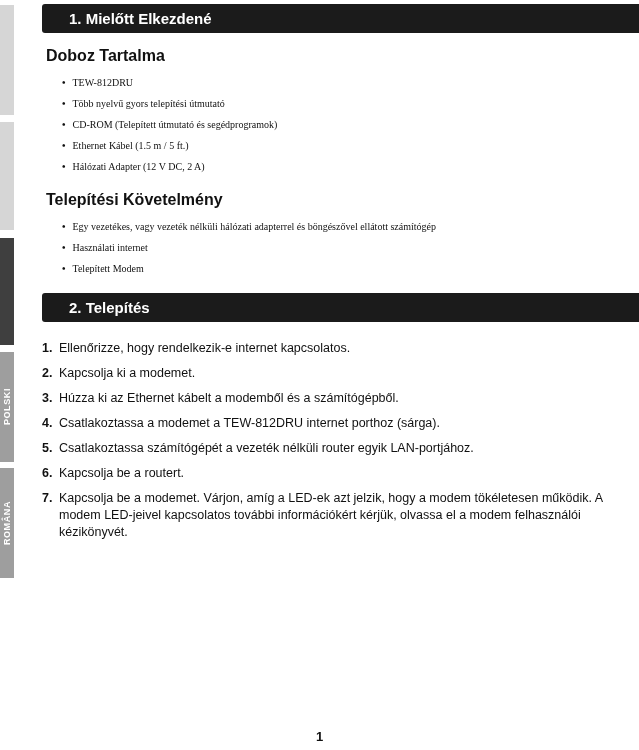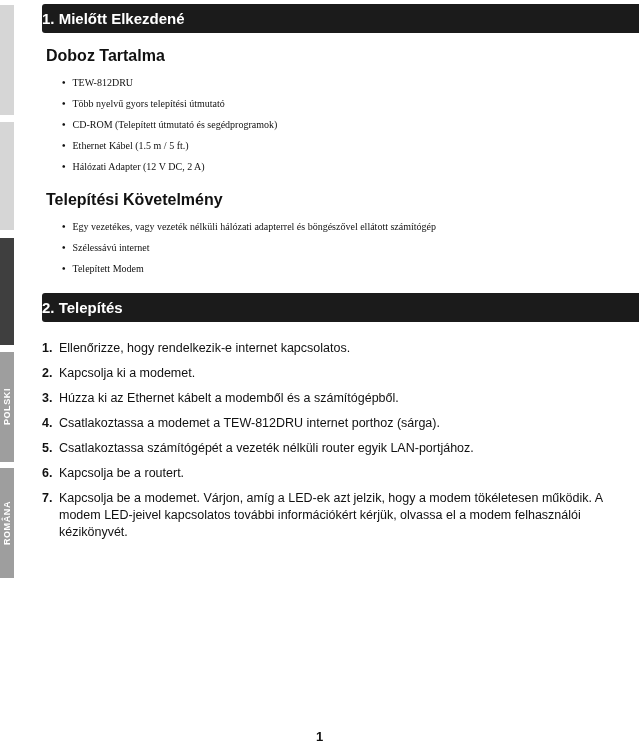--- a/index.html
+++ b/index.html
@@ -10,21 +10,21 @@
   
   .side-tab { position:absolute; left:0; width:14px; display:flex; align-items:center; justify-content:center; }
   .tab-light  { background:#d6d6d6; }
   .tab-dark   { background:#3f3f3f; }
   .tab-medium { background:#9e9e9e; }
   .vlabel { writing-mode:vertical-rl; transform:rotate(180deg); color:#ffffff; font-weight:bold; font-size:9px; letter-spacing:0.6px; }
 
   
   .content { position:absolute; left:42px; top:0; right:0; }
 
-  .bar { background:#1b1b1b; color:#ffffff; font-weight:bold; font-size:15px; padding:6px 0 6px 0; border-radius:3px 0 0 3px; }
+  .bar { background:#1b1b1b; color:#ffffff; font-weight:bold; font-size:15px; padding:6px 0 6px 27px; border-radius:3px 0 0 3px; }
   .bar-1 { margin-top:4px; }
   .bar-2 { margin-top:14px; }
 
   h2.sub-title { font-size:16px; font-weight:bold; color:#111; margin:14px 0 7px 4px; }
 
   ul.bullets { list-style:none; margin:0 0 4px 20px; }
   ul.bullets li { font-size:10px; line-height:21px; padding-left:12px; text-indent:-12px;font-family:Liberation Serif, serif; }
   ul.bullets li::before { content:"\2022"; font-weight:bold; margin-right:7px; }
 
   .steps { margin:18px 0 0 0; }
@@ -60,21 +60,21 @@
       <li>TEW-812DRU</li>
       <li>Több nyelvű gyors telepítési útmutató</li>
       <li>CD-ROM (Telepített útmutató és segédprogramok)</li>
       <li>Ethernet Kábel  (1.5 m / 5 ft.)</li>
       <li>Hálózati Adapter (12 V DC, 2 A)</li>
     </ul>
 
     <h2 class="sub-title">Telepítési Követelmény</h2>
     <ul class="bullets">
       <li>Egy vezetékes, vagy vezeték nélküli hálózati adapterrel és böngészővel ellátott számítógép</li>
-      <li>Szélessávú internet</li>
+      <li>Használati internet</li>
       <li>Telepített Modem</li>
     </ul>
 
     <div class="bar bar-2">
       <span>2. Telepítés</span>
     </div>
 
     <div class="steps">
       <div class="step">
         <span class="num">1.</span>

